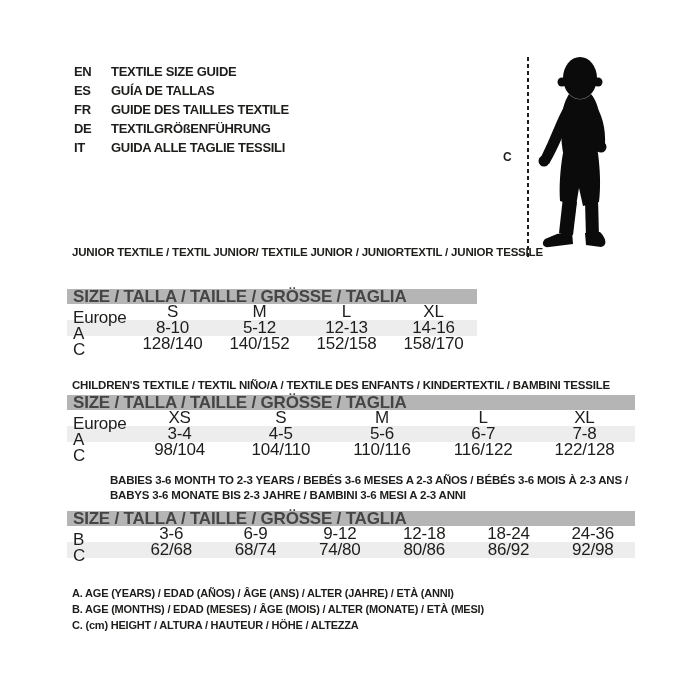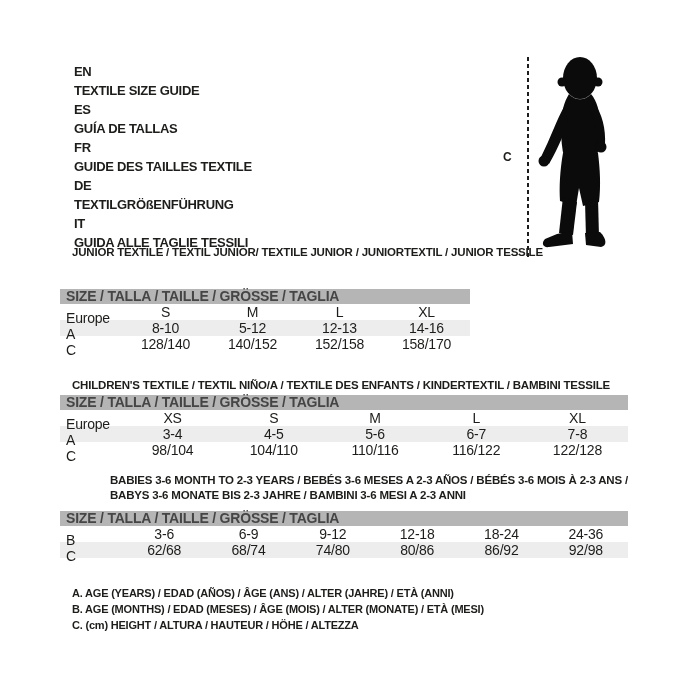--- a/index.html
+++ b/index.html
@@ -3,37 +3,37 @@
 <meta charset="utf-8">
 <style>
   html,body{margin:0;padding:0;background:#fff;}
   .canvas{
     position:relative;width:700px;height:700px;background:#ffffff;
     font-family:"Liberation Sans",sans-serif;color:#1d1d1b;overflow:hidden;
   }
 
   
   .lang-block{position:absolute;left:74px;top:62px;font-weight:bold;font-size:13px;letter-spacing:-0.3px;}
-  .lang-row{display:flex;line-height:19px;flex-direction:column;}
+  .lang-row{display:flex;line-height:19px;}
   .lang-code{width:37px;}
 
   
   .measure-line{position:absolute;left:527px;top:57px;width:2px;height:201px;
     background-image:repeating-linear-gradient(to bottom,#1d1d1b 0 4px,transparent 4px 7px);}
   .measure-label{position:absolute;left:503px;top:150px;font-weight:bold;font-size:12px;}
   .toddler{position:absolute;left:533px;top:55px;}
 
   
   .section-heading{position:absolute;left:72px;font-weight:bold;font-size:11.5px;letter-spacing:-0.2px;line-height:15px;white-space:nowrap;}
   .h-junior{top:245px;}
   .h-children{top:378px;}
   .h-babies{top:473px;white-space:normal;width:580px;margin-left:38px;}
 
   
-  .table{position:absolute;left:60px;font-size:14px;letter-spacing:-0.2px;}
+  .table{position:absolute;left:67px;font-size:17px;letter-spacing:-0.2px;}
   .t-junior{top:289px;width:410px;}
   .t-children{top:395px;width:568px;}
   .t-babies{top:511px;width:568px;}
   .table-header{height:15px;line-height:15px;background:#b5b5b5;font-weight:bold;padding-left:6px;color:#454545;}
   .trow{display:flex;height:16px;line-height:16px;}
   .trow.stripe{background:#ededed;}
   .tlabel{width:56px;padding-left:6px;margin-top:6px;}
   .tcell{flex:1;text-align:center;}
 
   

